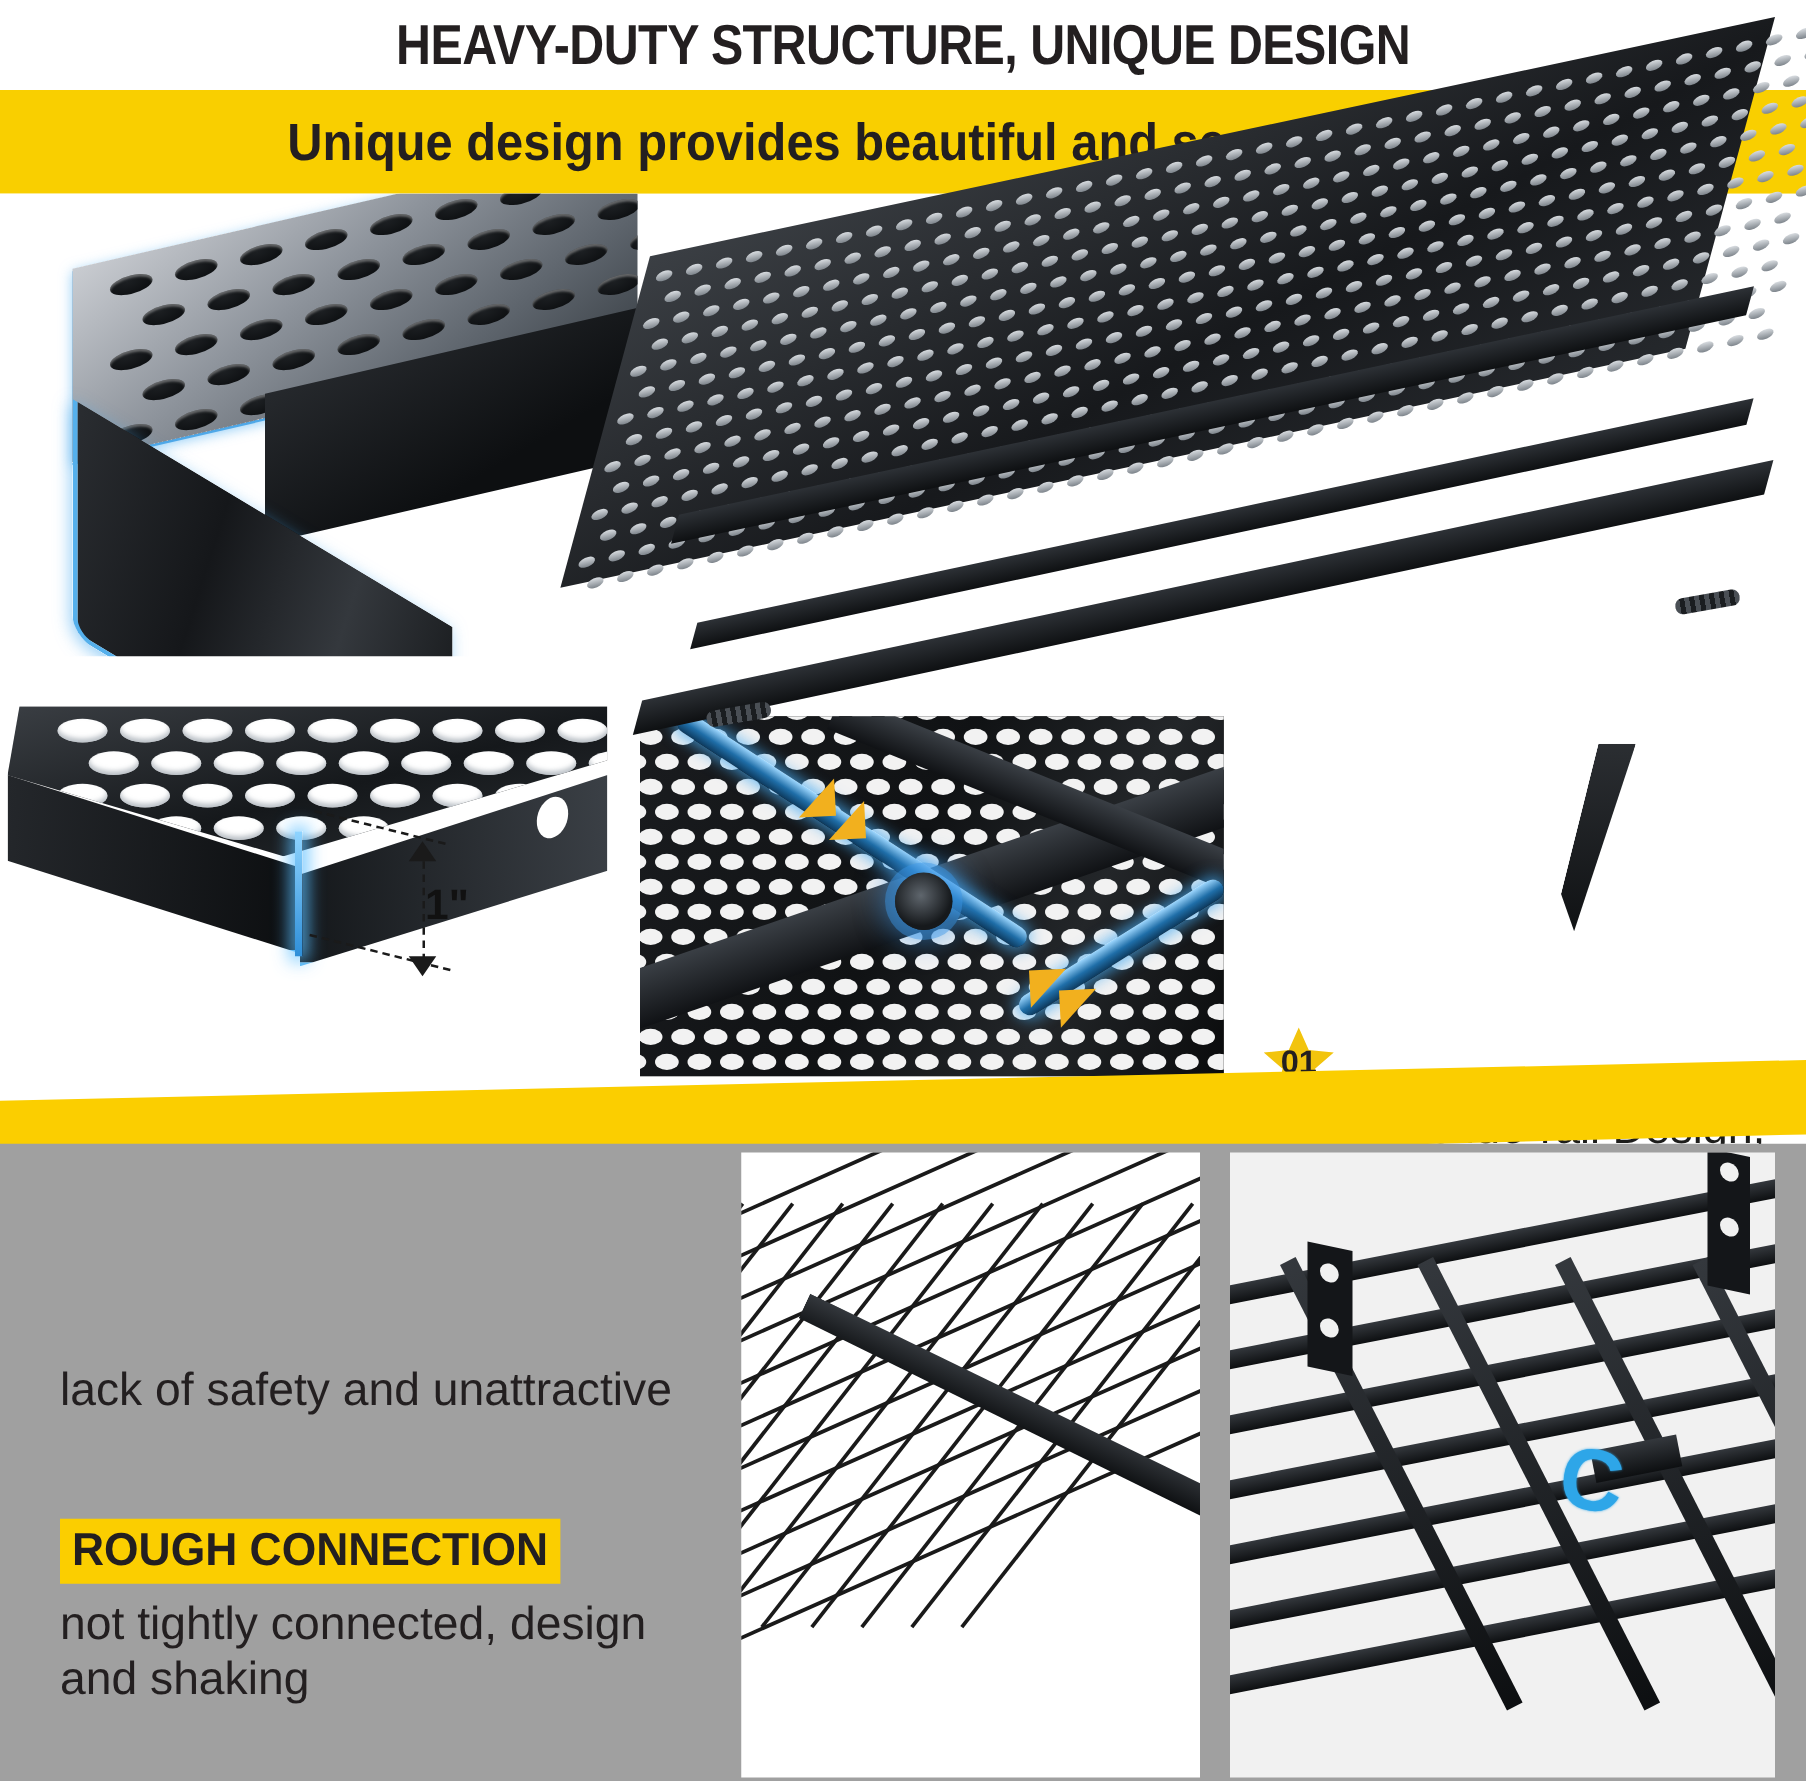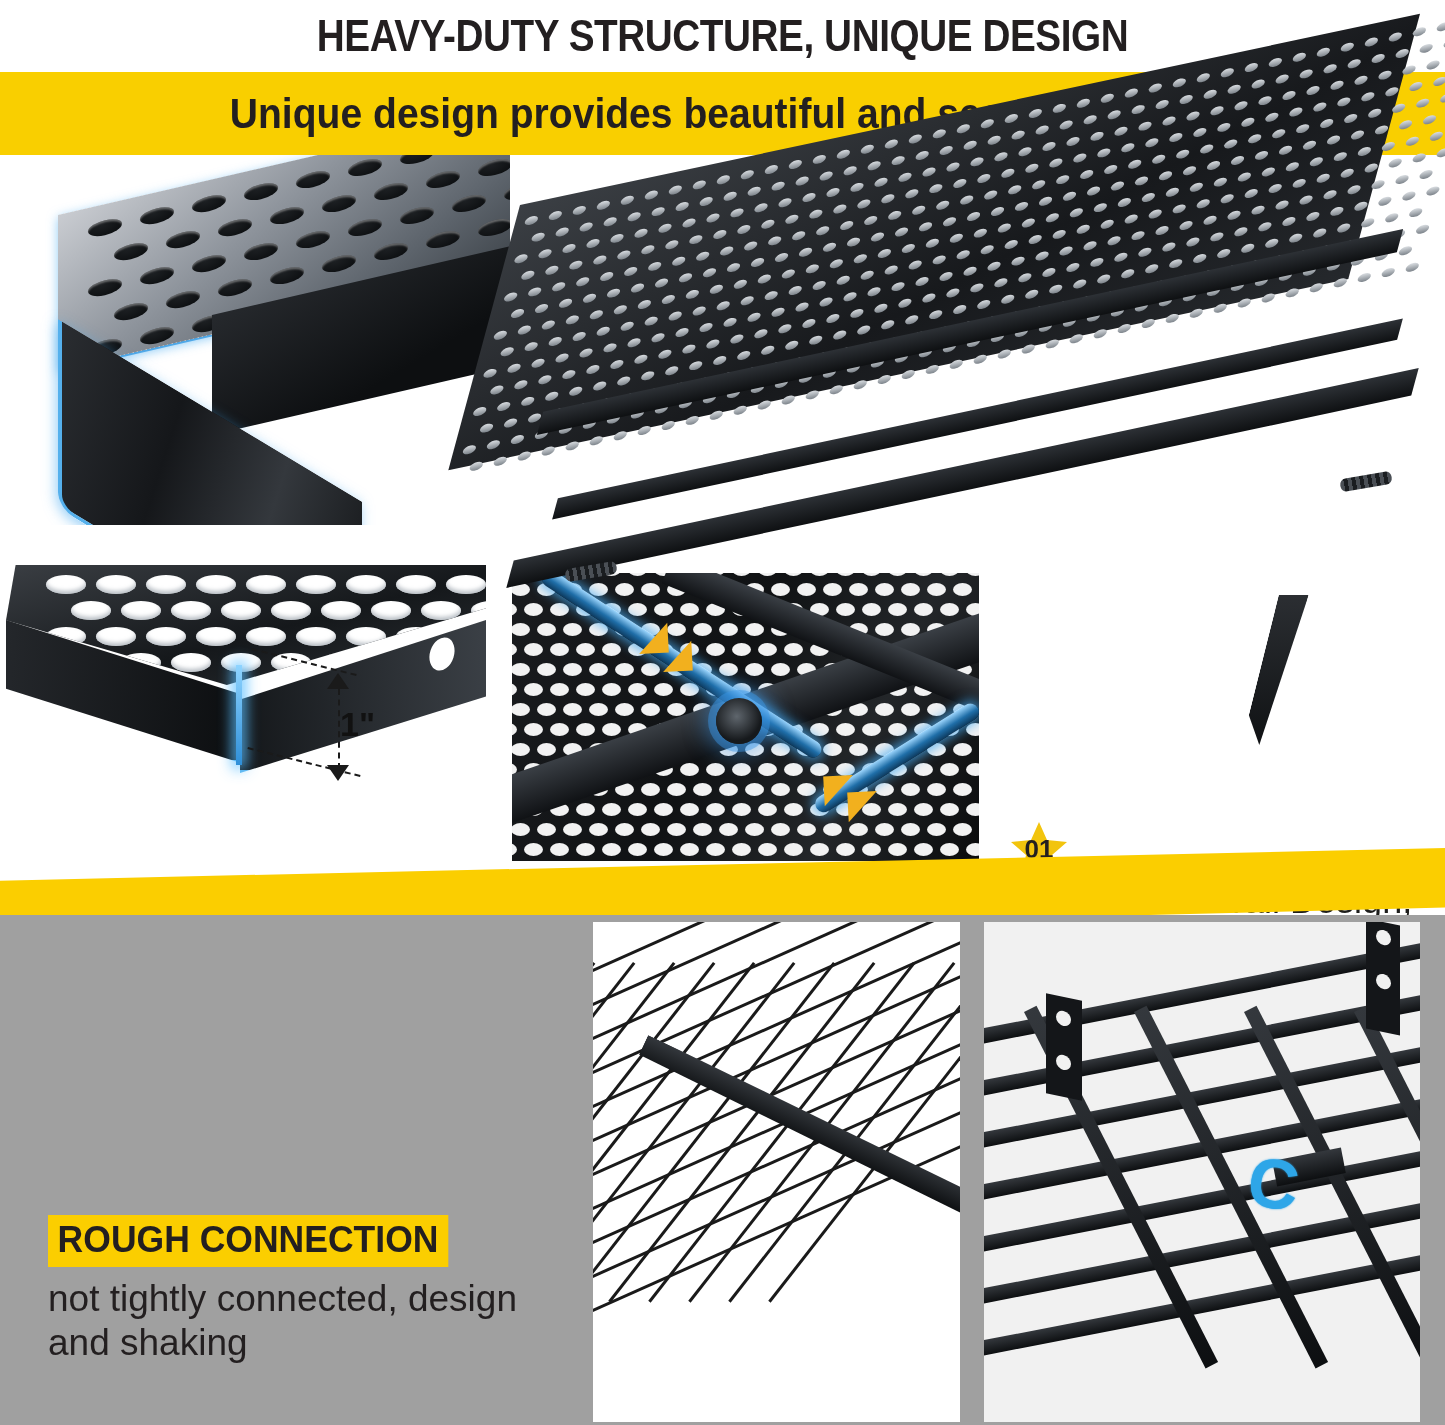--- a/index.html
+++ b/index.html
@@ -1194,20 +1194,21 @@
     <div class="cap03-txt">Flexible Slide-rail Design, Free To Install At Any Wood Keel Pitch Point.</div>
   </div>
 </div>
 
 <div class="divider"></div>
 
 <div class="bot-sec">
 
 
   <div class="ob-item ob1">
+    <div class="ob-sub">lack of safety and unattractive</div>
   </div>
 
   <div class="ob-item ob2">
     <div><span class="ob-hl">ROUGH CONNECTION</span></div>
     <div class="ob-sub">not tightly connected, design and shaking</div>
   </div>
 
   <div class="bot-photo bp1" id="wirebox">
       <div class="wire" style="left:0px;top:40px;width:3px;height:430px;transform:rotate(38deg);transform-origin:top left"></div>
       <div class="wire" style="left:40px;top:40px;width:3px;height:430px;transform:rotate(38deg);transform-origin:top left"></div>

